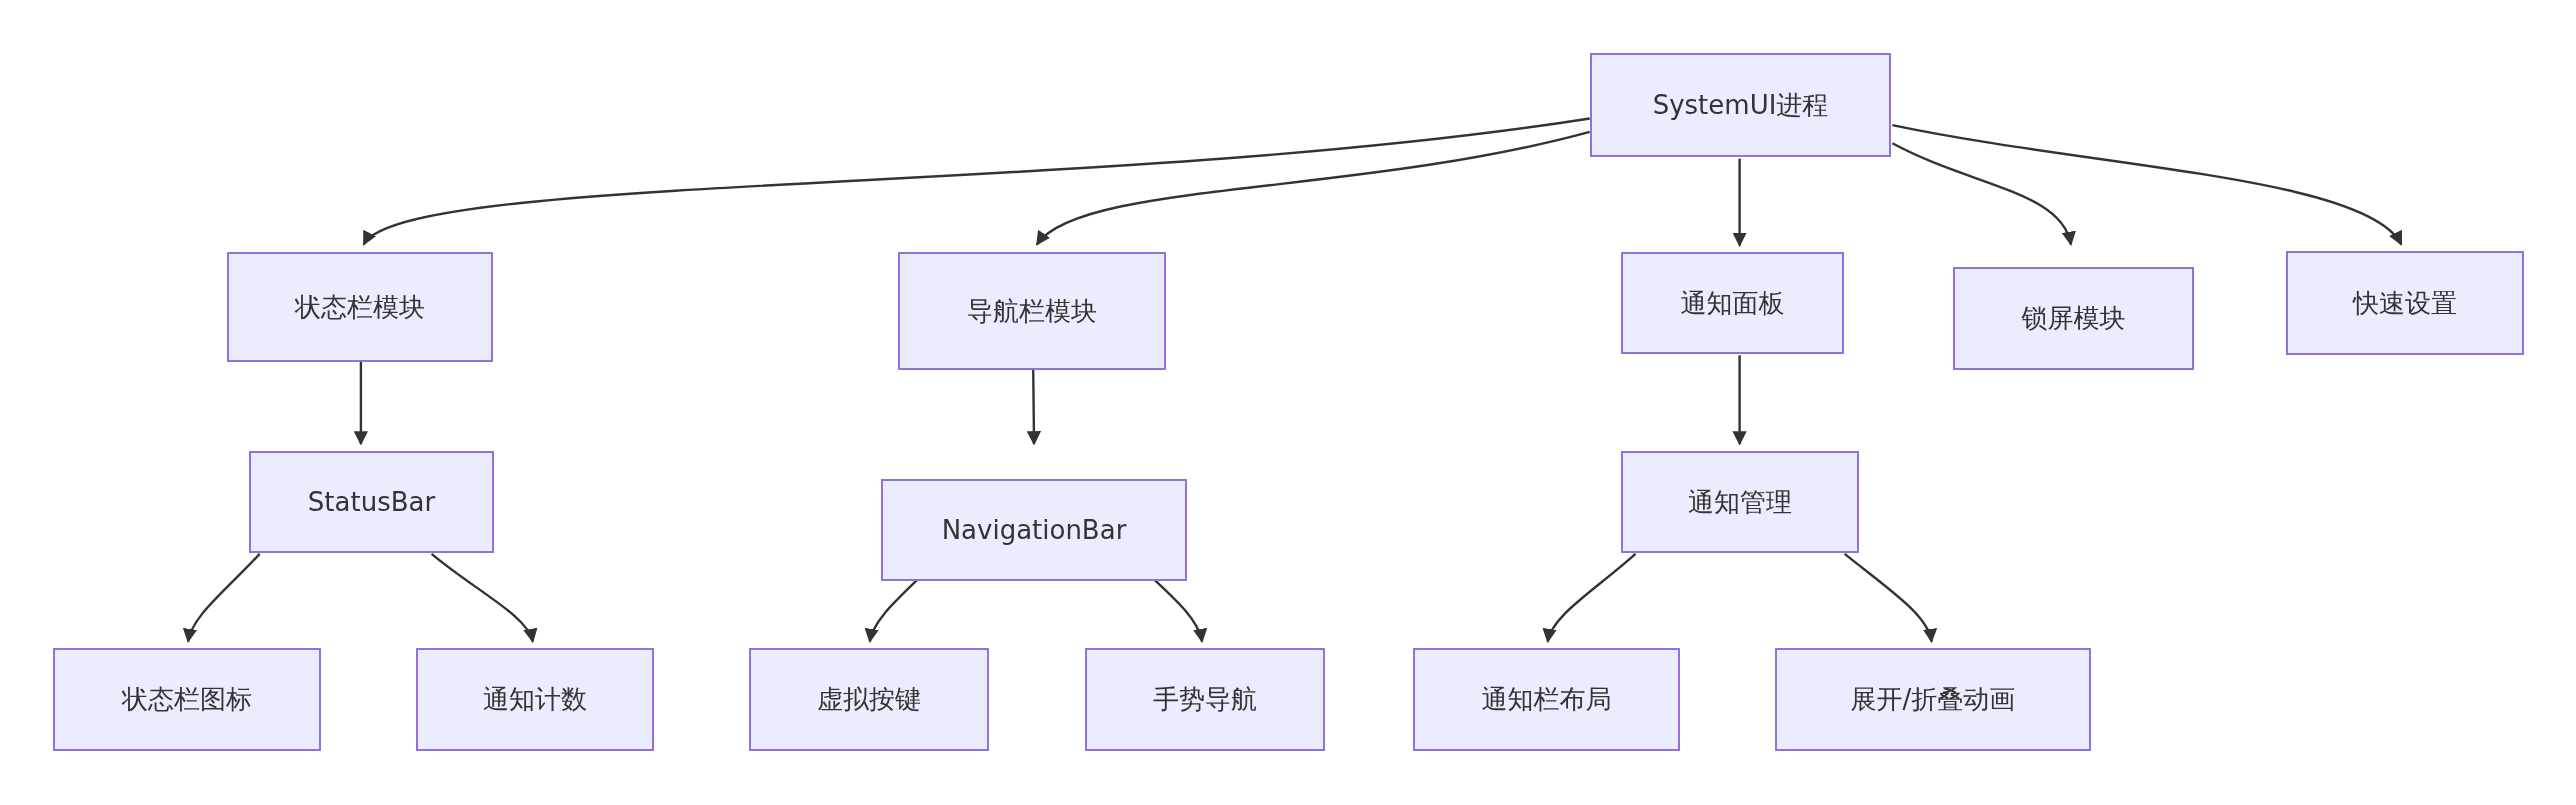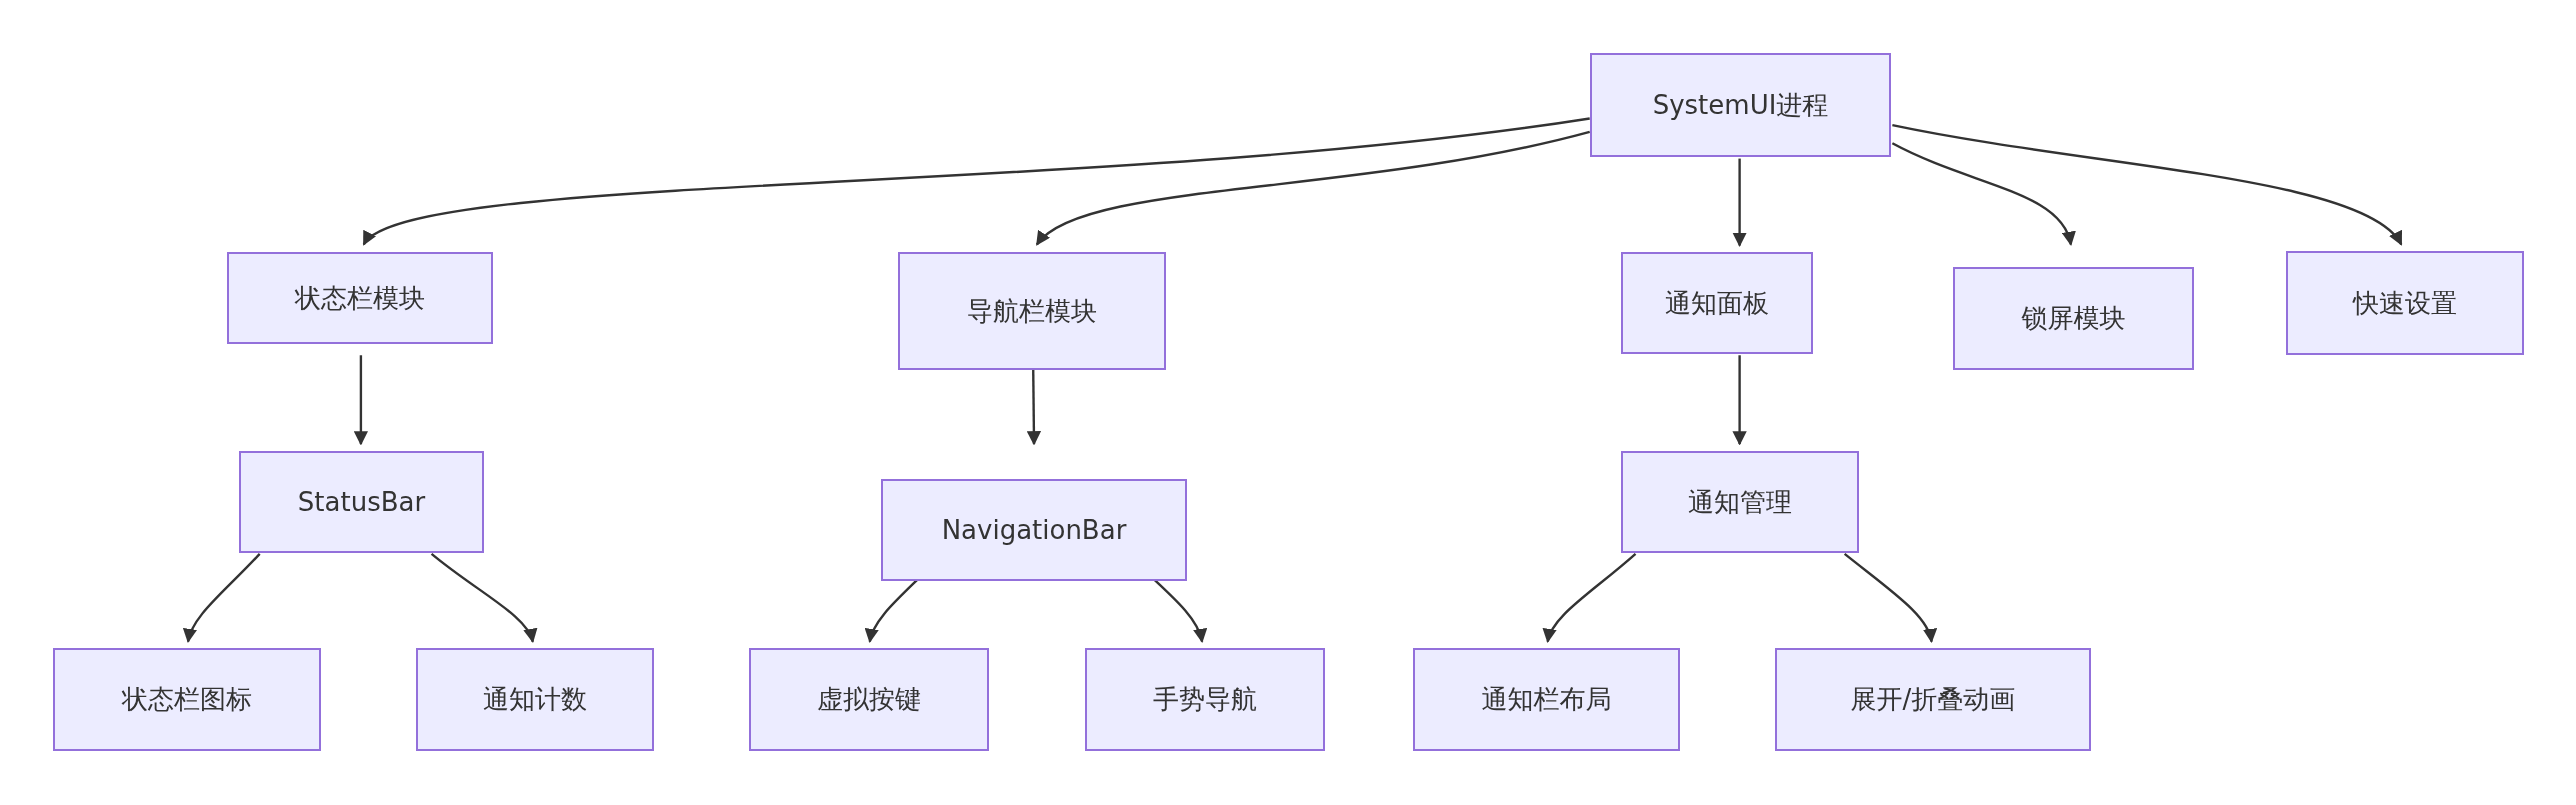--- a/index.html
+++ b/index.html
@@ -36,27 +36,27 @@
     font-size: 26px;
     display: flex;
     align-items: center;
     justify-content: center;
     text-align: center;
     white-space: nowrap;
   }
   
   .n-systemui        { left: 1590px; top: 53px;  width: 301px; height: 104px; }
   
-  .n-statusbar-mod   { left: 227px;  top: 252px; width: 266px; height: 92px; }
+  .n-statusbar-mod   { left: 227px;  top: 252px; width: 266px; height: 110px; }
   .n-navbar-mod      { left: 898px;  top: 252px; width: 268px; height: 118px; }
-  .n-notif-panel     { left: 1621px; top: 252px; width: 192px; height: 102px; }
+  .n-notif-panel     { left: 1621px; top: 252px; width: 223px; height: 102px; }
   .n-lockscreen      { left: 1953px; top: 251px; width: 241px; height: 103px; margin-top: 16px; }
   .n-quick-settings  { left: 2286px; top: 251px; width: 238px; height: 104px; }
   
-  .n-statusbar       { left: 239px;  top: 451px; width: 245px; height: 102px; }
+  .n-statusbar       { left: 249px;  top: 451px; width: 245px; height: 102px; }
   .n-navigationbar   { left: 881px;  top: 459px; width: 306px; height: 102px; margin-top: 20px; }
   .n-notif-mgmt      { left: 1621px; top: 451px; width: 238px; height: 102px; text-align: right; }
   
   .n-sb-icons        { left: 53px;   top: 648px; width: 268px; height: 103px; }
   .n-notif-count     { left: 416px;  top: 648px; width: 238px; height: 103px; }
   .n-virtual-keys    { left: 749px;  top: 648px; width: 240px; height: 103px; }
   .n-gesture-nav     { left: 1085px; top: 648px; width: 240px; height: 103px; }
   .n-notif-layout    { left: 1413px; top: 648px; width: 267px; height: 103px; }
   .n-expand-collapse { left: 1775px; top: 648px; width: 316px; height: 103px; }
 </style>

